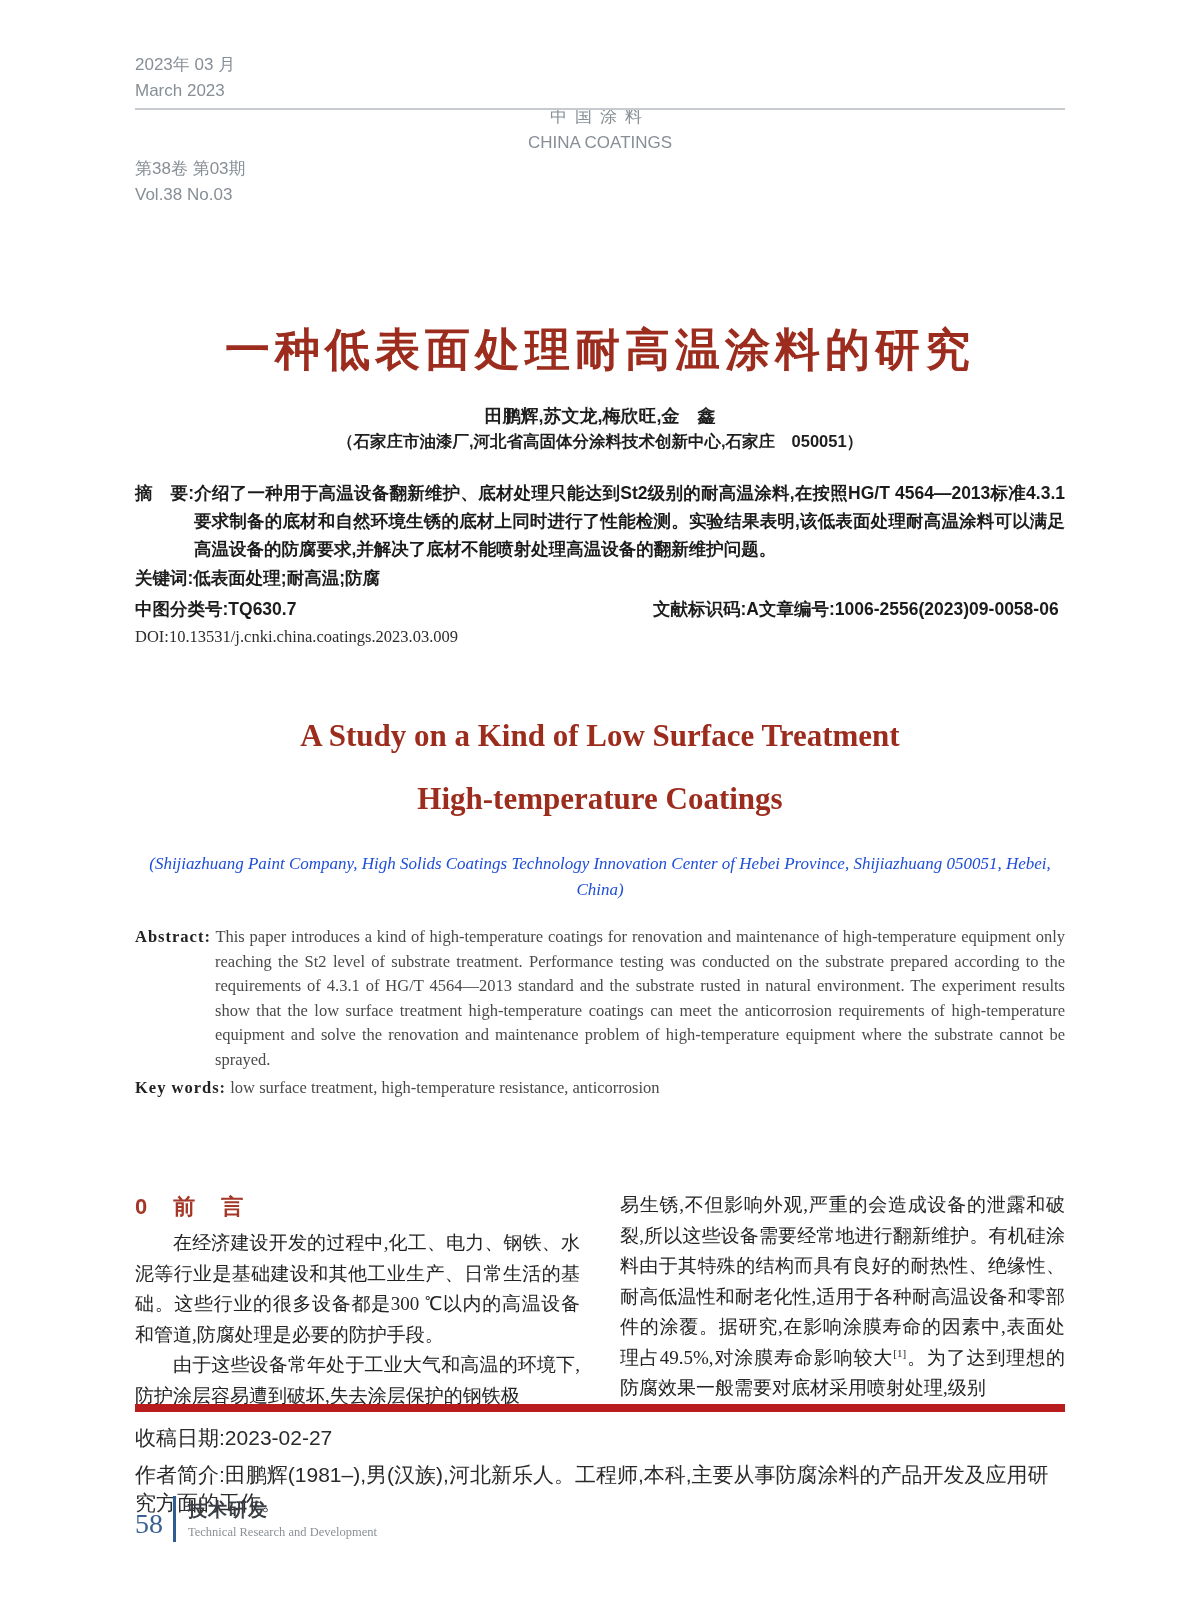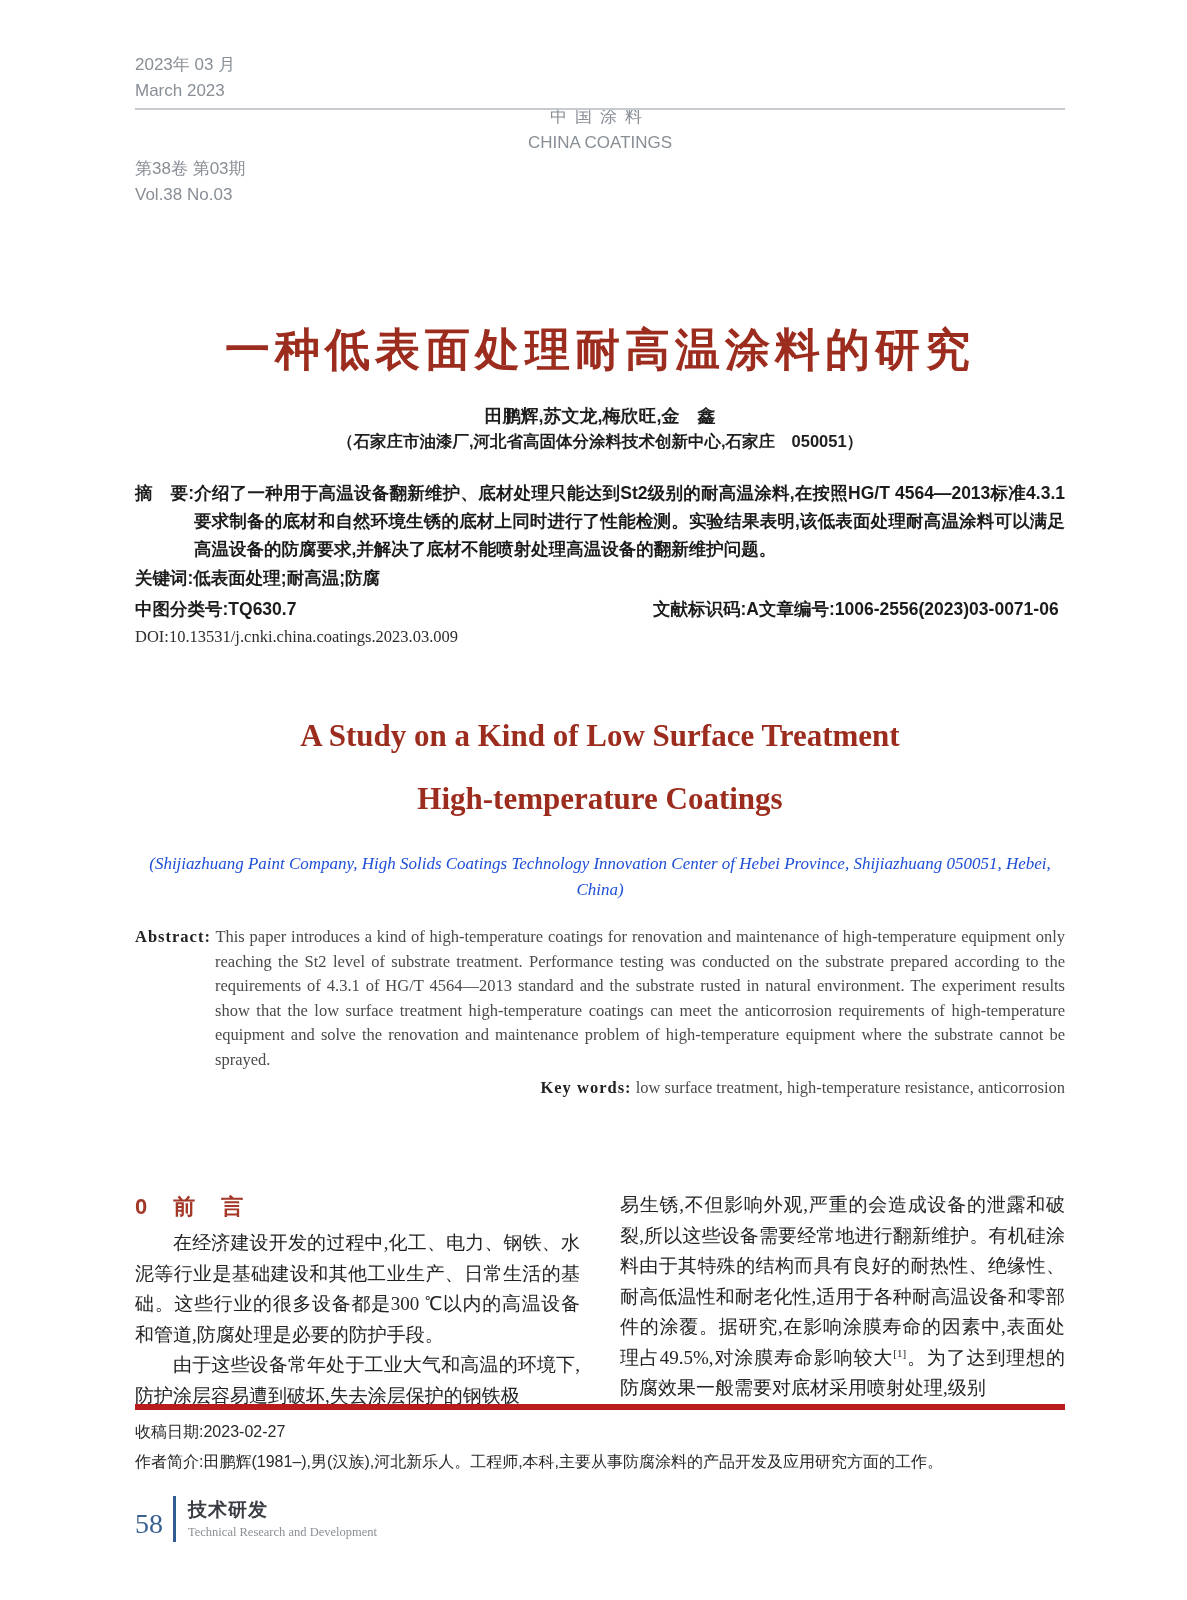--- a/index.html
+++ b/index.html
@@ -141,21 +141,20 @@
     padding-left: 80px;
     text-indent: -80px;
   }
   .ab-label-en { font-weight: 700; color: #222; letter-spacing: 1px; }
   .keywords-en {
     position: absolute;
     top: 1078px; left: 135px; right: 122px;
     font-family: "Liberation Serif", serif;
     font-size: 16.5px;
     color: #4a4a4a;
-    text-align: right;
   }
 
   
   .body-cols {
     position: absolute;
     top: 1190px; left: 135px; right: 122px;
     display: flex;
     gap: 40px;
   }
   .col {
@@ -176,23 +175,23 @@
   }
   .sec-num { margin-right: 26px; }
   .sec-title { letter-spacing: 26px; }
   .para-indent { text-indent: 2em; }
   sup.ref { font-size: 11px; vertical-align: super; line-height: 0; }
 
   
   .footnote {
     position: absolute;
     top: 1404px; left: 135px; right: 122px;
-    border-top: 6px solid #b91c1c;
+    border-top: 8px solid #b91c1c;
     padding-top: 12px;
-    font-size: 16px;
+    font-size: 21px;
     font-weight: 500;
     color: #2a2a2a;
   }
   .fn-line { margin-bottom: 9px; }
 
   
   .footer {
     position: absolute;
     top: 1496px; left: 135px;
     display: flex;
@@ -249,21 +248,21 @@
   <div class="authors-cn">田鹏辉,苏文龙,梅欣旺,金　鑫</div>
   <div class="affil-cn">（石家庄市油漆厂,河北省高固体分涂料技术创新中心,石家庄　050051）</div>
 
   <div class="abstract-cn"><span class="ab-label-cn">摘　要:</span><span>介绍了一种用于高温设备翻新维护、底材处理只能达到St2级别的耐高温涂料,在按照HG/T 4564—2013标准4.3.1要求制备的底材和自然环境生锈的底材上同时进行了性能检测。实验结果表明,该低表面处理耐高温涂料可以满足高温设备的防腐要求,并解决了底材不能喷射处理高温设备的翻新维护问题。</span></div>
 
   <div class="keywords-cn"><span class="ab-label-cn">关键词:</span><span>低表面处理;耐高温;防腐</span></div>
 
   <div class="class-row">
     <div class="class-clc"><span>中图分类号:</span><span>TQ630.7</span></div>
     <div class="class-doc"><span>文献标识码:</span><span>A</span></div>
-    <div class="class-id"><span>文章编号:</span><span>1006-2556(2023)03-0071-06</span></div>
+    <div class="class-id"><span>文章编号:</span><span>1006-2556(2023)09-0058-06</span></div>
   </div>
 
   <div class="doi-line">DOI:10.13531/j.cnki.china.coatings.2023.03.009</div>
 
   <div class="title-en">
     <div>A Study on a Kind of Low Surface Treatment</div>
     <div>High-temperature Coatings</div>
   </div>
   <div class="affil-en">(Shijiazhuang Paint Company, High Solids Coatings Technology Innovation Center of Hebei Province, Shijiazhuang 050051, Hebei, China)</div>
 

